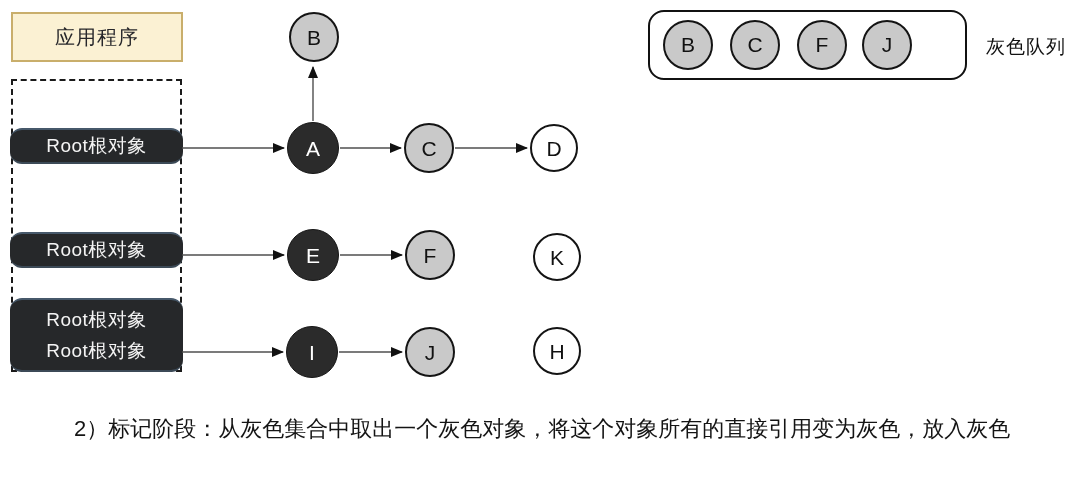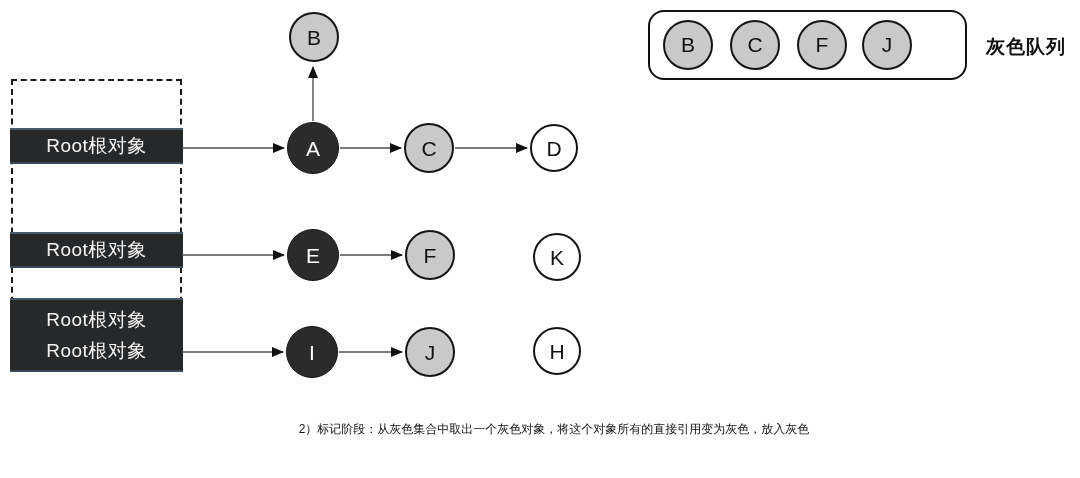--- a/index.html
+++ b/index.html
@@ -14,21 +14,21 @@
     font-size:20px;color:#26262a;letter-spacing:1px;
   }
   .dashed-box{
     position:absolute;left:11px;top:79px;width:171px;height:293px;
     border:2px dashed #1a1a1a;box-sizing:border-box;background:transparent;
   }
   .root-bar{
     position:absolute;left:10px;width:173px;background:#26282a;
     border-top:2px solid #46586a;border-bottom:2px solid #3c4a57;box-sizing:border-box;
     display:flex;align-items:center;justify-content:center;
-    color:#f4f4f4;font-size:19px;letter-spacing:0.5px;
+    color:#f4f4f4;font-size:19px;letter-spacing:0.5px;border-radius:12px;
   }
   .root-bar.multi{flex-direction:column;justify-content:center;gap:5px;}
   .bar1{top:128px;height:36px;}
   .bar2{top:232px;height:36px;}
   .bar3{top:298px;height:74px;}
   .node{
     position:absolute;border-radius:50%;box-sizing:border-box;
     display:flex;align-items:center;justify-content:center;
     font-size:21px;line-height:1;
   }
@@ -39,33 +39,34 @@
     position:absolute;left:648px;top:10px;width:319px;height:70px;
     border:2px solid #111;border-radius:16px;box-sizing:border-box;background:#fff;
   }
   .qnode{
     position:absolute;top:8px;width:50px;height:50px;border-radius:50%;box-sizing:border-box;
     background:#c9c9c9;border:2px solid #141414;color:#111;
     display:flex;align-items:center;justify-content:center;font-size:21px;
   }
   .q0{left:13px;} .q1{left:80px;} .q2{left:147px;} .q3{left:212px;}
   .queue-label{
-    position:absolute;left:986px;top:34px;font-size:19px;color:#111;letter-spacing:1px;white-space:nowrap;font-weight:bold;
+    position:absolute;left:986px;top:34px;font-size:19px;color:#111;letter-spacing:1px;white-space:nowrap;
   }
   .caption{
     position:absolute;left:74px;top:415px;width:960px;
-    font-size:12px;line-height:28px;color:#141414;text-align:center;
+    font-size:22px;line-height:28px;color:#141414;
   }
   .edges{position:absolute;left:0;top:0;pointer-events:none;}
 </style>
 </head>
 <body>
 
 <div class="stage">
 
+  <div class="app-box">应用程序</div>
 
   <div class="dashed-box"></div>
 
   <div class="root-bar bar1">Root根对象</div>
   <div class="root-bar bar2">Root根对象</div>
   <div class="root-bar bar3 multi">
     <span>Root根对象</span>
     <span>Root根对象</span>
   </div>
 

